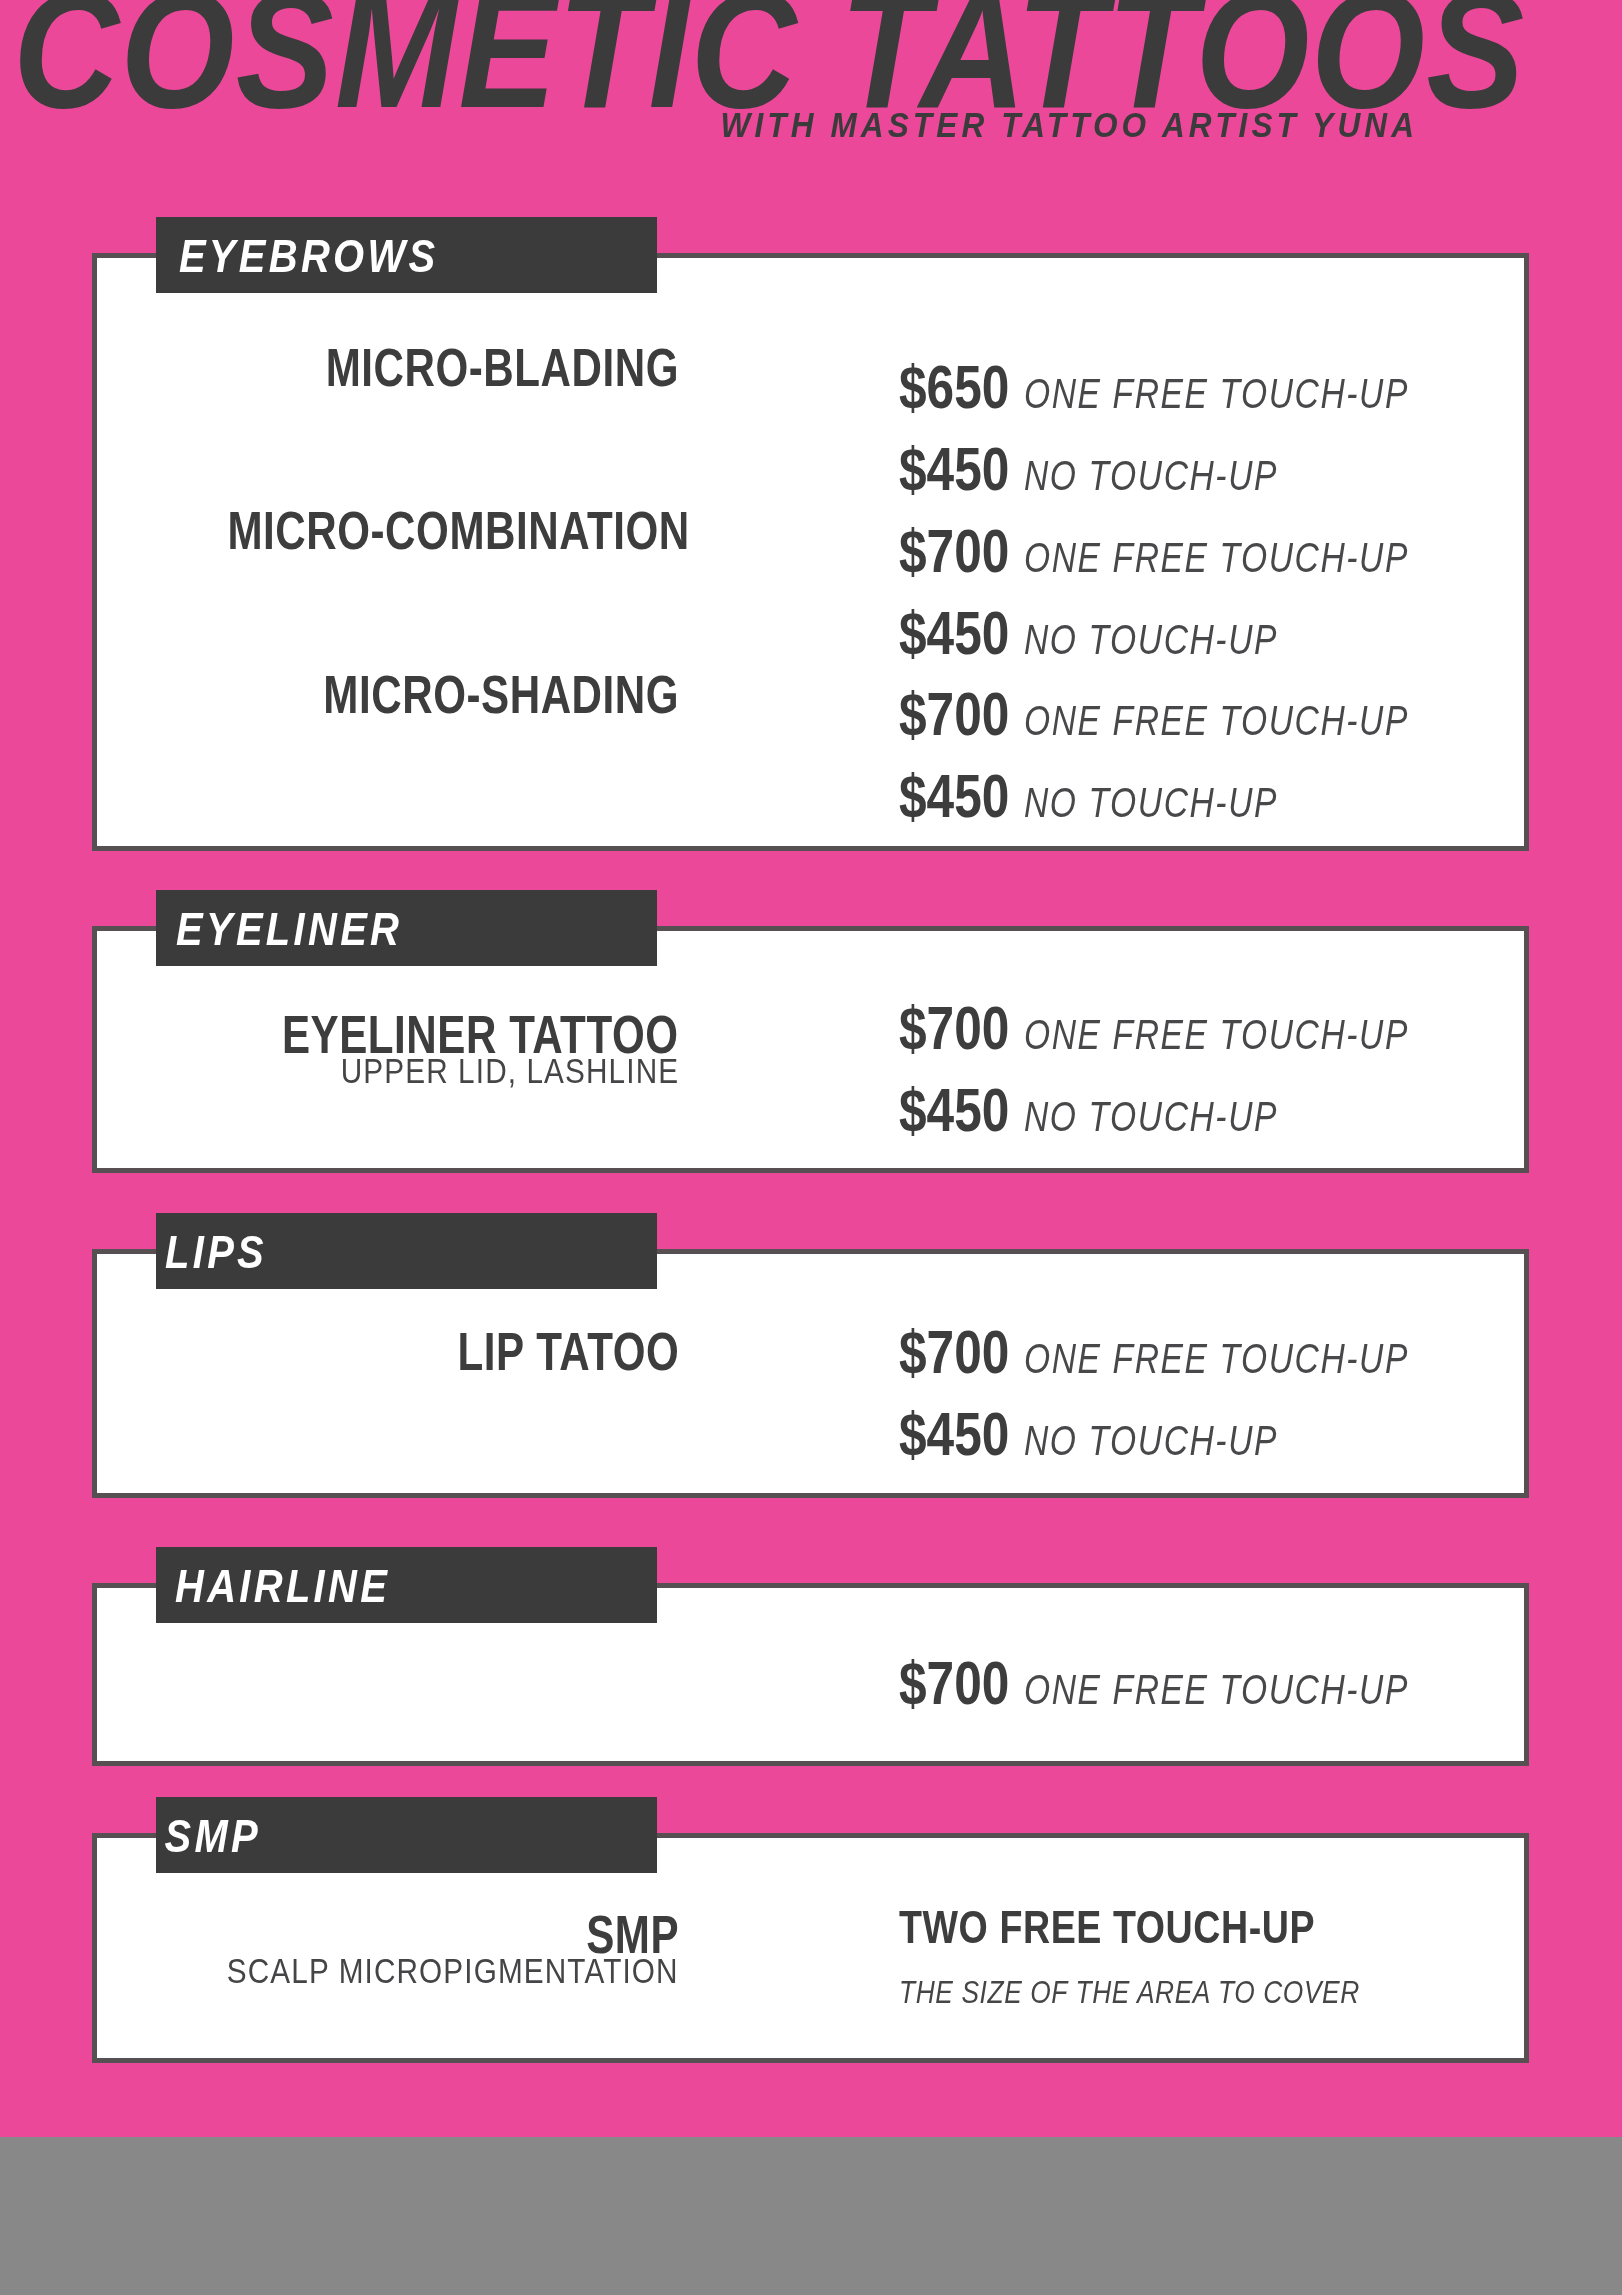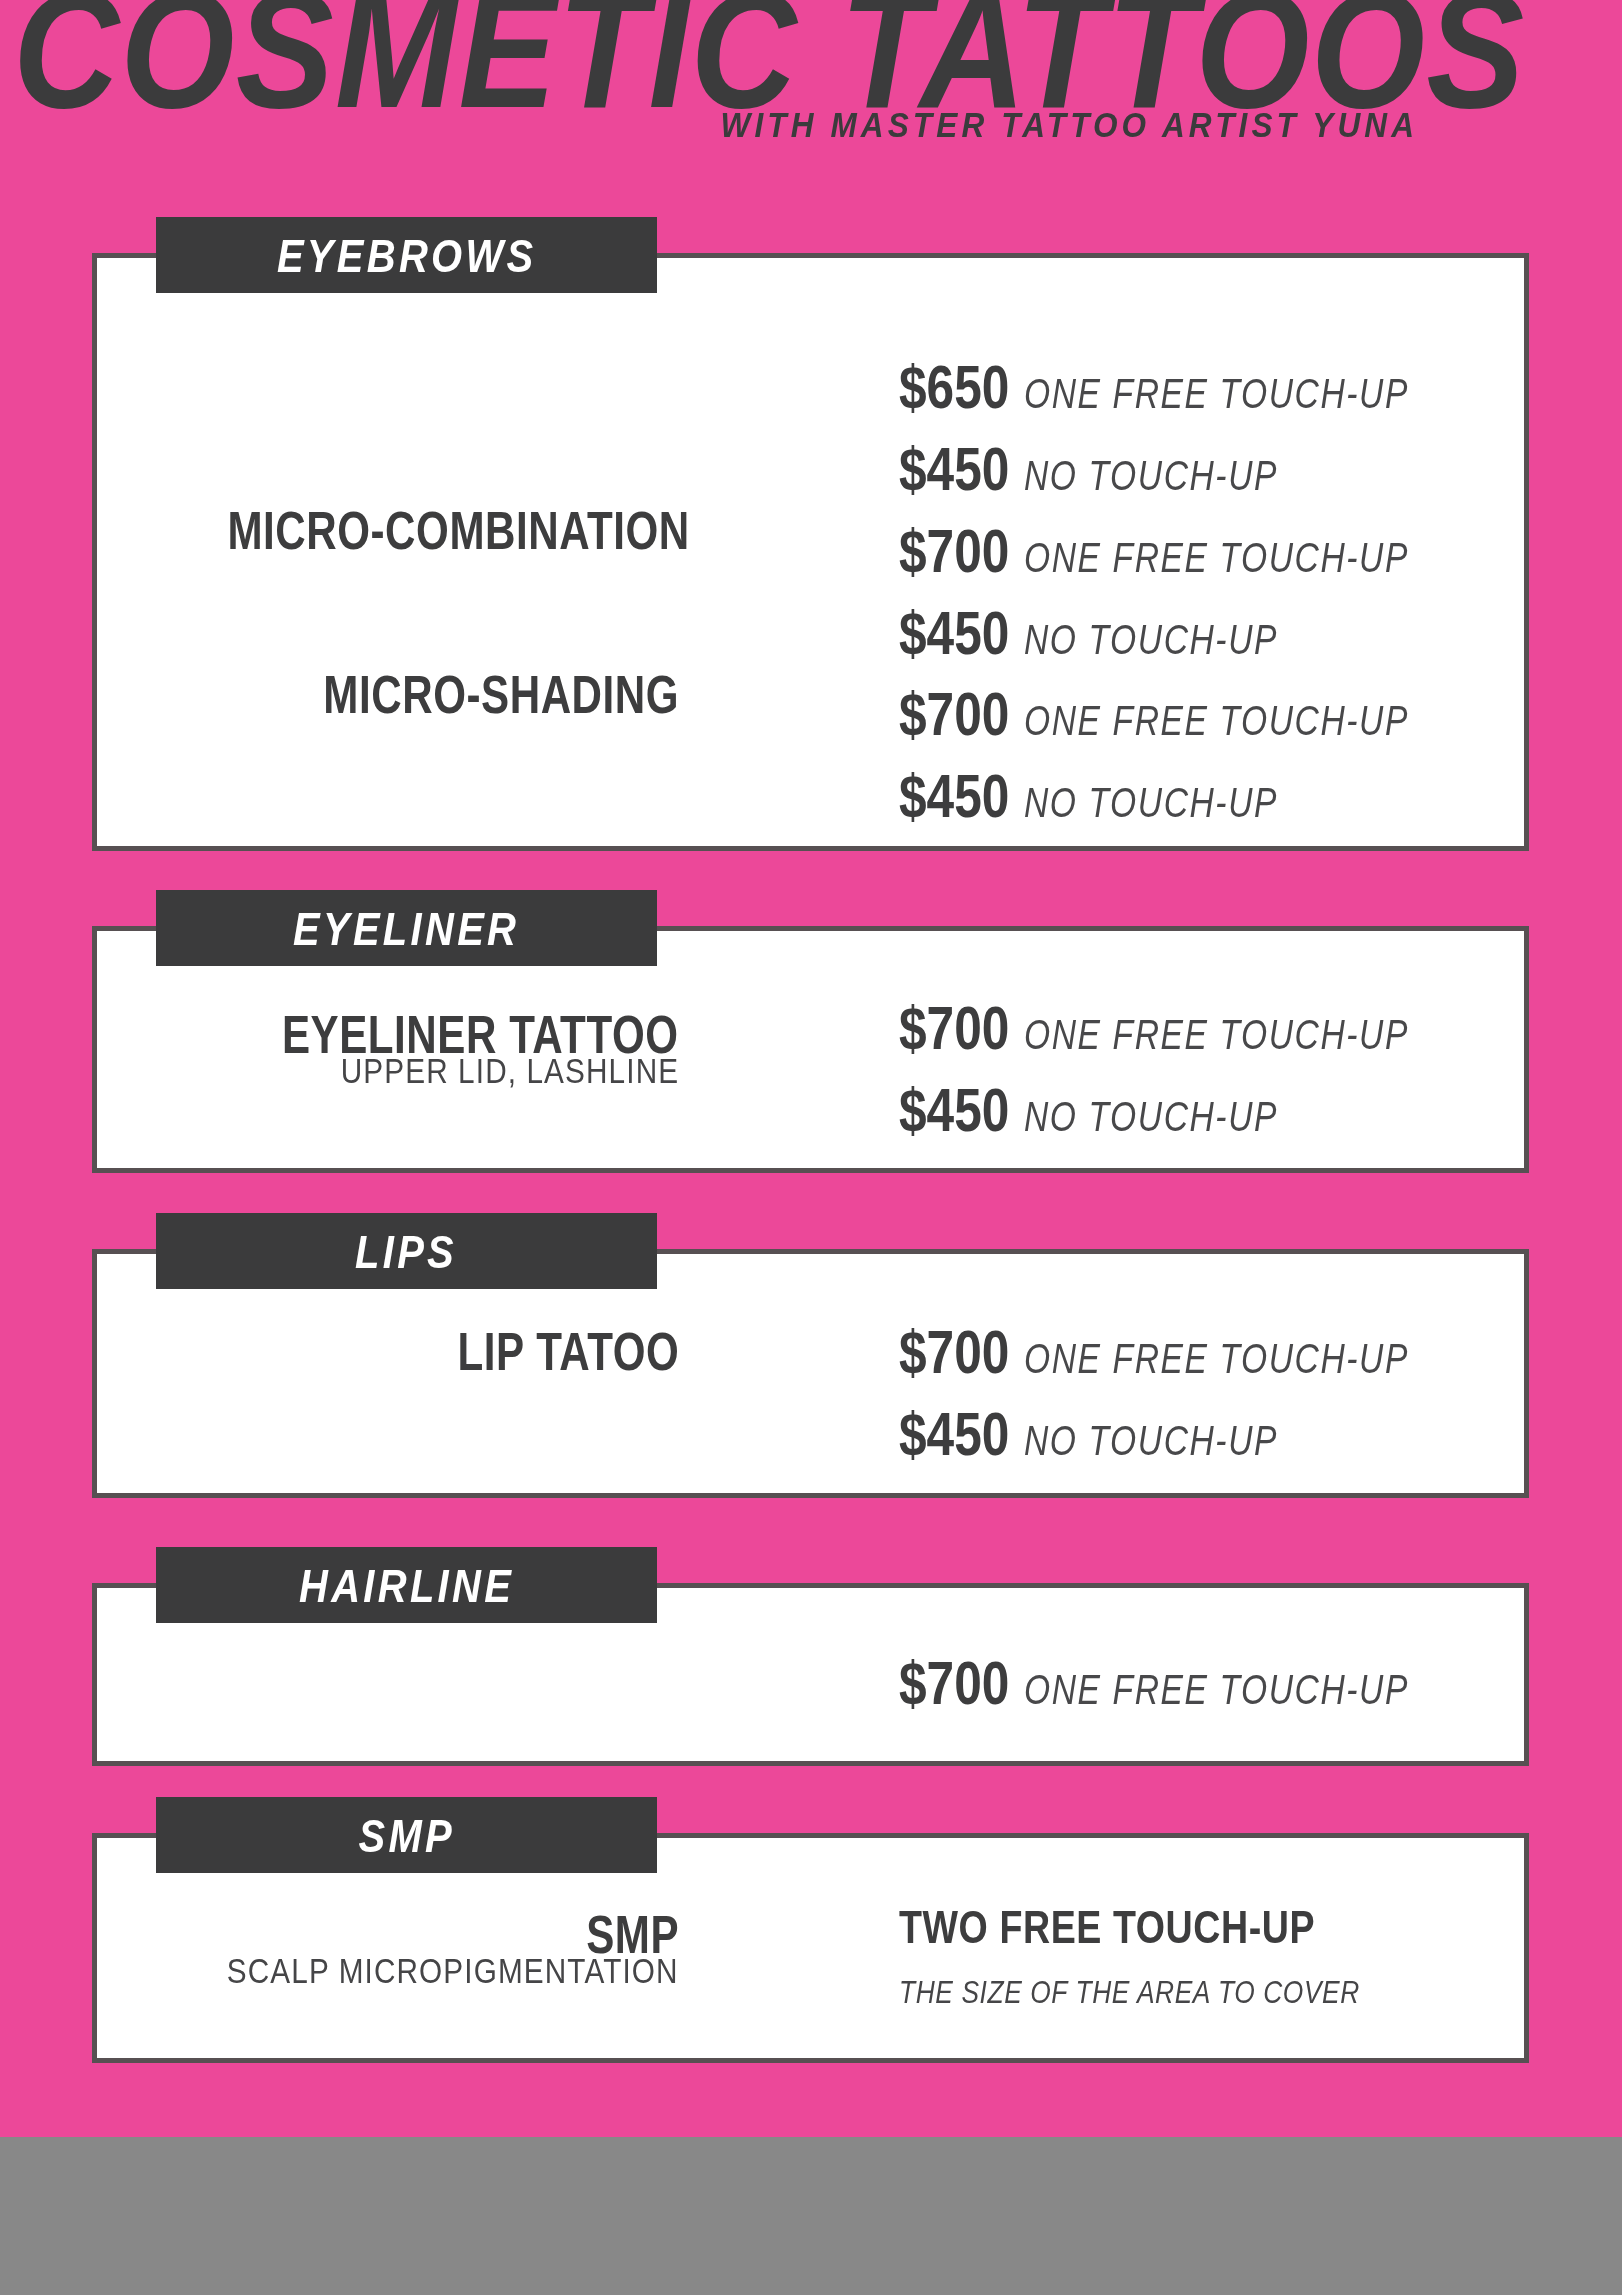--- a/index.html
+++ b/index.html
@@ -33,21 +33,21 @@
     box-sizing:border-box;
   }
   .s1 { top:253px;  height:598px; }
   .s2 { top:926px; height:247px; }
   .s3 { top:1249px; height:249px; }
   .s4 { top:1583px; height:183px; }
   .s5 { top:1833px; height:230px; }
 
   .seclabel {
     position:absolute; left:59px; top:-41px; width:501px; height:76px;
-    background:#3b3b3c; display:flex; align-items:center; justify-content:center;
+    background:#3b3b3c; display:flex; align-items:center; justify-content:flex-start;
   }
   .seclabel span {
     color:#ffffff; font-size:47px; font-weight:700; font-style:italic;
     letter-spacing:3.9px; white-space:nowrap;
     display:inline-block; transform:scaleX(0.85); transform-origin:center;
   }
 
   
   .pos { position:absolute; transform:translateY(-50%); white-space:nowrap; }
   .svc  { left:0; width:582px; text-align:right; }
@@ -95,20 +95,22 @@
 
 <div class="page">
 
   <div class="title">COSMETIC TATTOOS</div>
   <div class="subtitle">WITH MASTER TATTOO ARTIST YUNA</div>
 
   <div class="box s1">
     <div class="seclabel">
       <span>EYEBROWS</span>
     </div>
+    <div class="pos svc" style="top:109px">
+      <span class="t">MICRO-BLADING</span></div>
     <div class="pos price" style="top:128px">
       <span class="t">
           <span class="amount">$650</span>
           <span class="note">ONE FREE TOUCH-UP</span>
         </span></div>
     <div class="pos price" style="top:210px">
       <span class="t">
           <span class="amount">$450</span>
           <span class="note">NO TOUCH-UP</span>
         </span></div>

